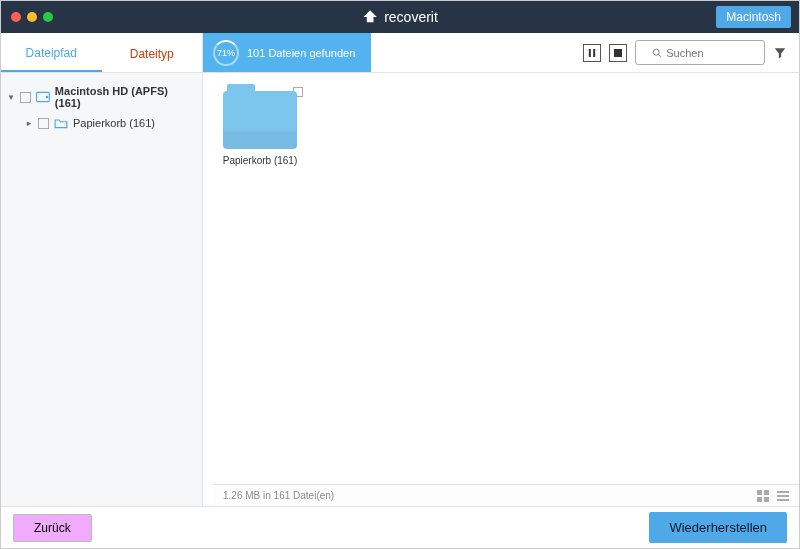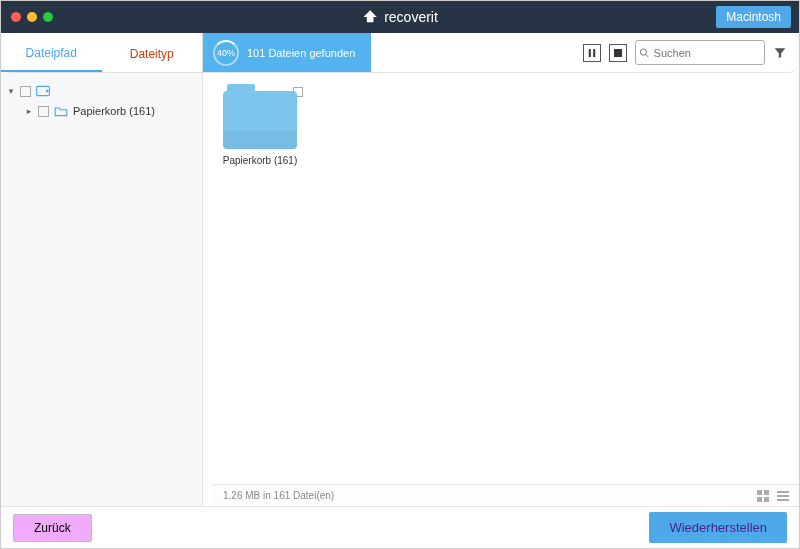--- a/index.html
+++ b/index.html
@@ -7,29 +7,29 @@
 
 .titlebar { height: 32px; background: #263445; display: flex; align-items: center; position: relative; }
 .traffic-lights { display: flex; gap: 6px; padding-left: 10px; }
 .tl { width: 10px; height: 10px; border-radius: 50%; }
 .tl.close { background: #ff5f57; }
 .tl.min { background: #febc2e; }
 .tl.max { background: #28c840; }
 .app-title { position: absolute; left: 50%; transform: translateX(-50%); display: flex; align-items: flex-start; color: #fff; font-size: 14px; gap: 6px; font-weight: 500; }
 .activate-btn { margin-left: auto; margin-right: 8px; background: #4fa9e8; color: #fff; border: none; padding: 4px 10px; font-size: 12px; border-radius: 2px; cursor: pointer; }
 
-.toolbar { height: 40px; background: #fff; display: flex; align-items: center; border-bottom: 1px solid #e3e3e3; border-radius: 10px; }
+.toolbar { height: 40px; background: #fff; display: flex; align-items: center; border-bottom: 1px solid #e3e3e3; }
 .tabs { display: flex; width: 202px; border-right: 1px solid #e3e3e3; height: 100%; }
 .tab { flex: 1; display: flex; align-items: center; justify-content: center; font-size: 12px; color: #c2410c; cursor: pointer; border-top: 2px solid transparent; }
 .tab.active { color: #4fa9e8; border-bottom: 2px solid #4fa9e8; font-weight: 500; }
 .scan-progress { display: flex; align-items: center; height: 100%; background: #52b3ee; color: #fff; padding: 0 16px 0 10px; font-size: 11px; gap: 8px; }
 .progress-circle { width: 26px; height: 26px; border: 2px solid rgba(255,255,255,.5); border-top-color:#fff; border-radius: 50%; display: flex; align-items: center; justify-content: center; font-size: 9px; }
 .toolbar-right { margin-left: auto; display: flex; align-items: center; gap: 8px; padding-right: 12px; }
 .ctrl-btn { width: 18px; height: 18px; border: 1px solid #555; display: flex; align-items: center; justify-content: center; font-size: 9px; cursor: pointer; background:#fff; }
-.search-wrap { display: flex; align-items: center; border: 1px solid #aaa; border-radius: 3px; height: 25px; padding: 0 3px; width: 130px; gap: 4px; }
+.search-wrap { display: flex; align-items: center; border: 1px solid #aaa; border-radius: 3px; height: 25px; padding: 0 16px; width: 130px; gap: 4px; }
 .search-wrap input { border: none; outline: none; font-size: 11px; width: 100%; background: transparent; }
 .filter-icn { cursor: pointer; }
 
 .main { display: flex; height: calc(100% - 32px - 40px - 42px); }
 .sidebar { width: 202px; background: #f6f7f8; border-right: 1px solid #e3e3e3; padding-top: 8px; }
 .tree-row { display: flex; align-items: center; gap: 5px; font-size: 11px; color: #333; padding: 4px 6px; cursor: pointer; }
 .tree-row.sub { padding-left: 24px; }
 .tree-row .arrow { width: 8px; font-size: 9px; color: #666; text-align: center;}
 .tree-row .chk { width: 11px; height: 11px; border: 1px solid #aaa; }
 .content { flex: 1; background: #fff; position: relative; padding: 12px; }
@@ -38,21 +38,21 @@
 .item .chk-small { position: absolute; top: 2px; right: 2px; width: 10px; height: 10px; border: 1px solid #aaa; background: #fff; }
 .folder-icon { width: 74px; height: 58px; background: #7cc5ed; border-radius: 4px; position: relative; margin-top: 6px; box-shadow: inset 0 -18px 0 rgba(0,0,0,0.04);}
 .folder-icon::before { content:""; position:absolute; top:-7px; left:4px; width:28px; height:10px; background:#7cc5ed; border-radius:2px 2px 0 0;}
 .item-label { font-size: 10px; color: #333; margin-top: 6px; text-align: center; }
 
 .status-bar { position: absolute; bottom: 0; left: 10px; right: 0; height: 22px; border-top: 1px solid #e3e3e3; display: flex; align-items: center; padding: 0 10px; font-size: 10px; color: #888; background: #fdfdfd; }
 .view-icons { margin-left: auto; display: flex; gap: 8px; cursor: pointer; color:#aaa; }
 
 .footer { height: 42px; border-top: 1px solid #e3e3e3; display: flex; align-items: center; padding: 0 12px; background: #fff; }
 .btn-back { border: 1px solid #bbb; background: #f0abfc; padding: 6px 20px; font-size: 12px; cursor: pointer; border-radius: 2px; }
-.btn-recover { margin-left: auto; background: #4fa9e8; color: #4c1d95; border: none; padding: 8px 20px; font-size: 13px; cursor: pointer; border-radius: 2px; text-align: center; }
+.btn-recover { margin-left: auto; background: #4fa9e8; color: #0f172a; border: none; padding: 8px 20px; font-size: 13px; cursor: pointer; border-radius: 2px; text-align: center; }
 
 svg { display: block; }
 </style>
 </head>
 <body>
 
 <div class="titlebar">
   <div class="traffic-lights">
     <div class="tl close"></div>
     <div class="tl min"></div>
@@ -67,21 +67,21 @@
   <button class="activate-btn">Macintosh</button>
 </div>
 
 <div class="toolbar">
   <div class="tabs">
     <div class="tab active">Dateipfad</div>
     <div class="tab">Dateityp</div>
   </div>
   <div class="scan-progress">
     <div class="progress-circle">
-        <span>40%</span>
+        <span>71%</span>
       </div>
     <span>101 Dateien gefunden</span>
   </div>
   <div class="toolbar-right">
     <div class="ctrl-btn">
       <svg width="8" height="8" viewBox="0 0 10 10">
           <rect x="1" y="0" width="2.5" height="10" fill="#333"></rect>
           <rect x="6.5" y="0" width="2.5" height="10" fill="#333"></rect>
         </svg>
     </div>
@@ -105,20 +105,21 @@
 
 <div class="main">
   <div class="sidebar">
     <div class="tree-row">
       <span class="arrow">▾</span>
       <span class="chk"></span>
       <svg width="14" height="12" viewBox="0 0 24 18" fill="none" stroke="#4fa9e8" stroke-width="2">
           <rect x="1" y="1" width="22" height="16" rx="2"></rect>
           <circle cx="19" cy="9" r="1.3" fill="#4fa9e8"></circle>
         </svg>
+      <b style="font-weight:600;">Macintosh HD (APFS) (161)</b>
     </div>
     <div class="tree-row sub">
       <span class="arrow">▸</span>
       <span class="chk"></span>
       <svg width="14" height="11" viewBox="0 0 24 18" fill="none" stroke="#4fa9e8" stroke-width="2">
           <path d="M2 3h7l2 3h11v10H2z"></path>
         </svg>
       <span>Papierkorb (161)</span>
     </div>
   </div>

